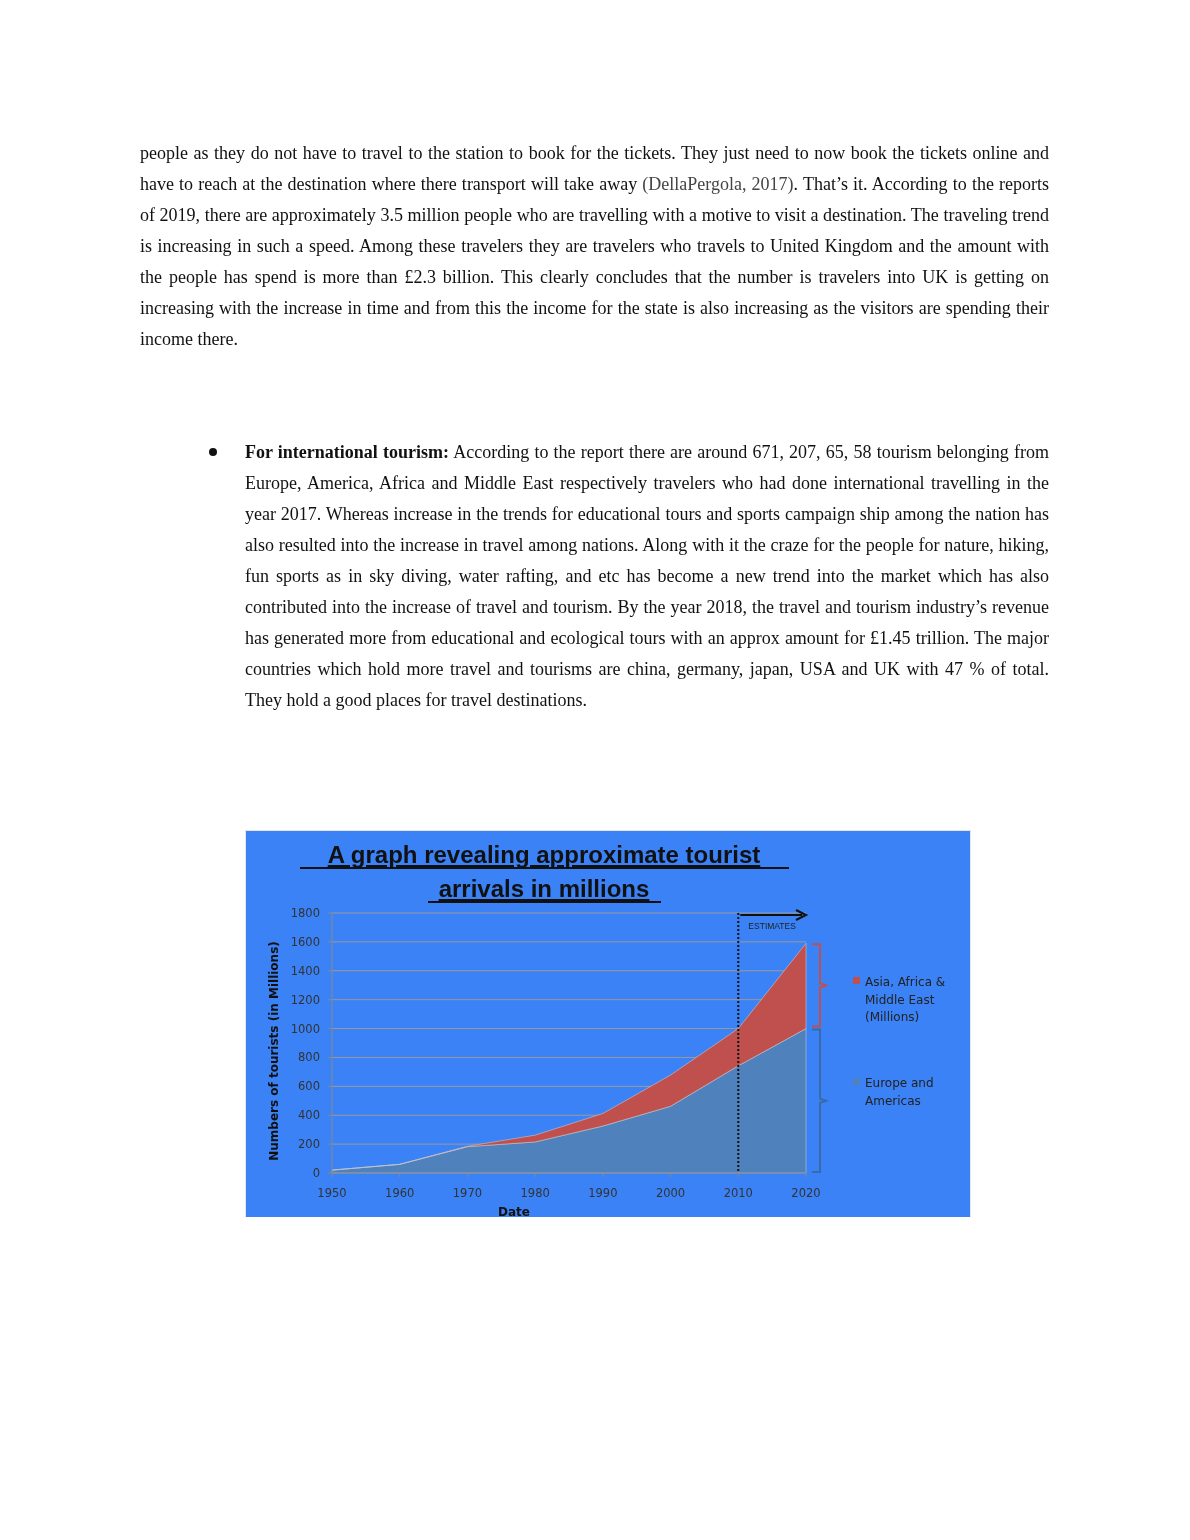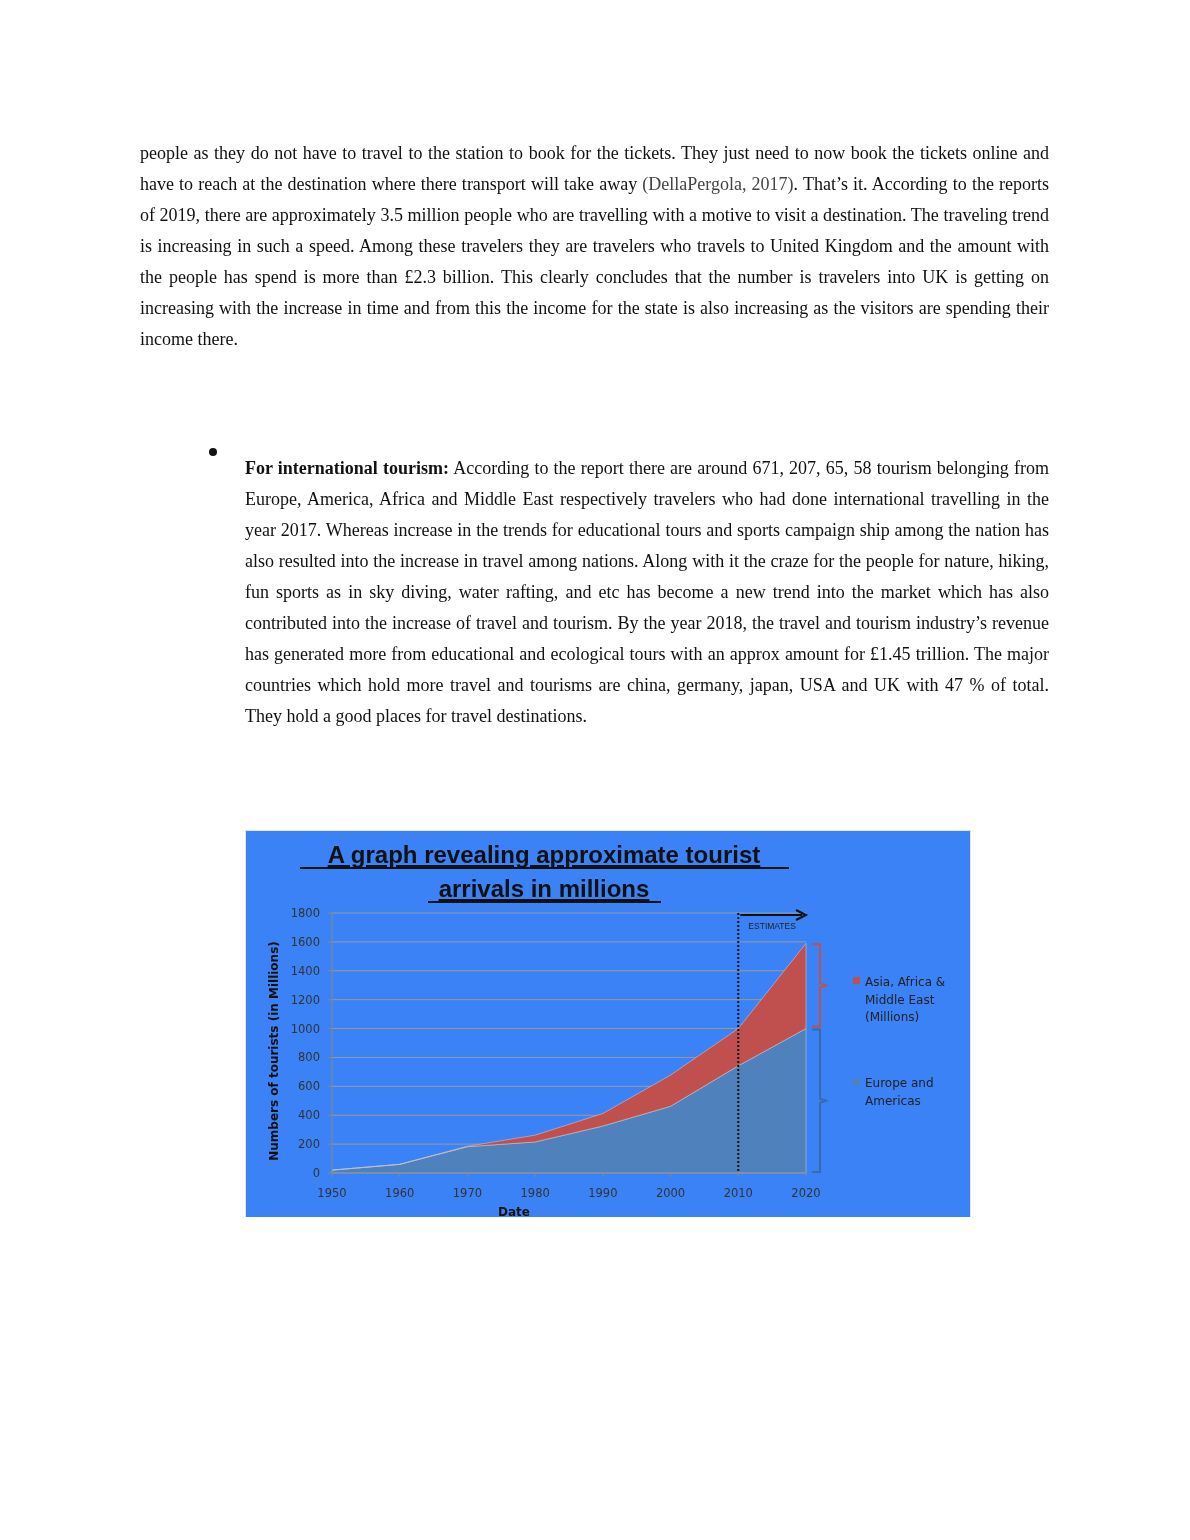--- a/index.html
+++ b/index.html
@@ -6,21 +6,21 @@
   body { width: 1190px; height: 1540px; position: relative; overflow: hidden; }
   .page-text {
     font-family: Liberation Serif, serif;
     font-size: 18px;
     line-height: 31px;
     color: #111111;
     text-align: justify;
   }
   #para1 { position: absolute; left: 140px; top: 138px; width: 909px; }
   #para1 .cite { color: #444444; }
-  #bullet-block { position: absolute; left: 245px; top: 453px; width: 804px; }
+  #bullet-block { position: absolute; left: 245px; top: 437px; width: 804px; }
   #bullet-dot {
     position: absolute; left: 209px; top: 448px; width: 8px; height: 8px;
     border-radius: 50%; background: #111;
   }
   #bullet-block b { font-weight: bold; }
 
   #chart-frame {
     position: absolute; left: 245px; top: 830px; width: 724px; height: 386px;
     border: 1px solid #e4e4e4; border-bottom: none; background: #3b82f6; overflow: hidden;
   }

